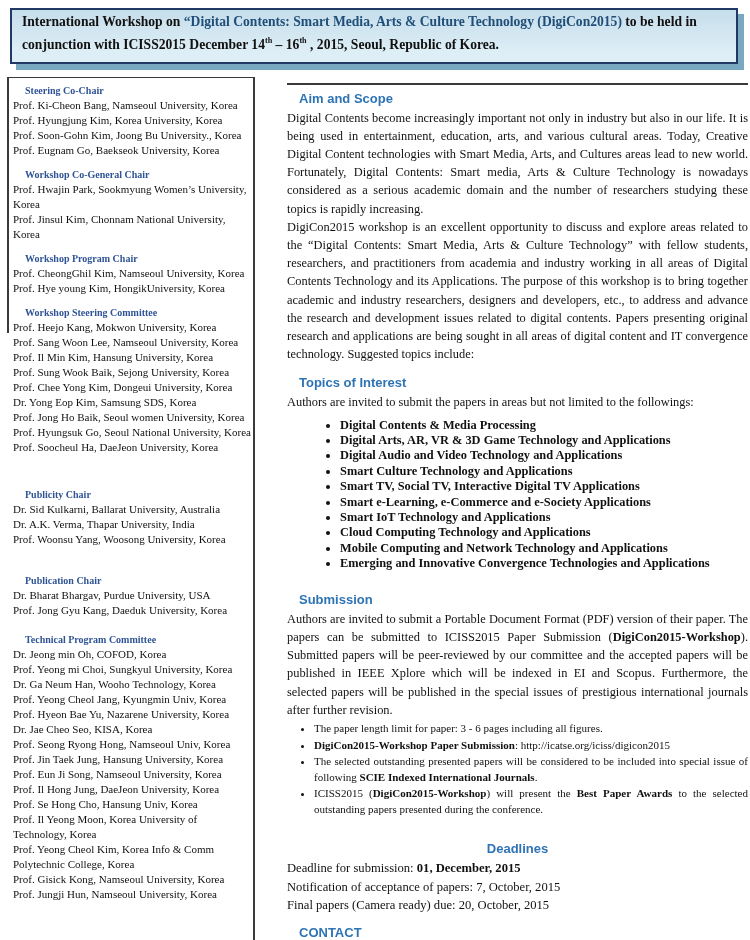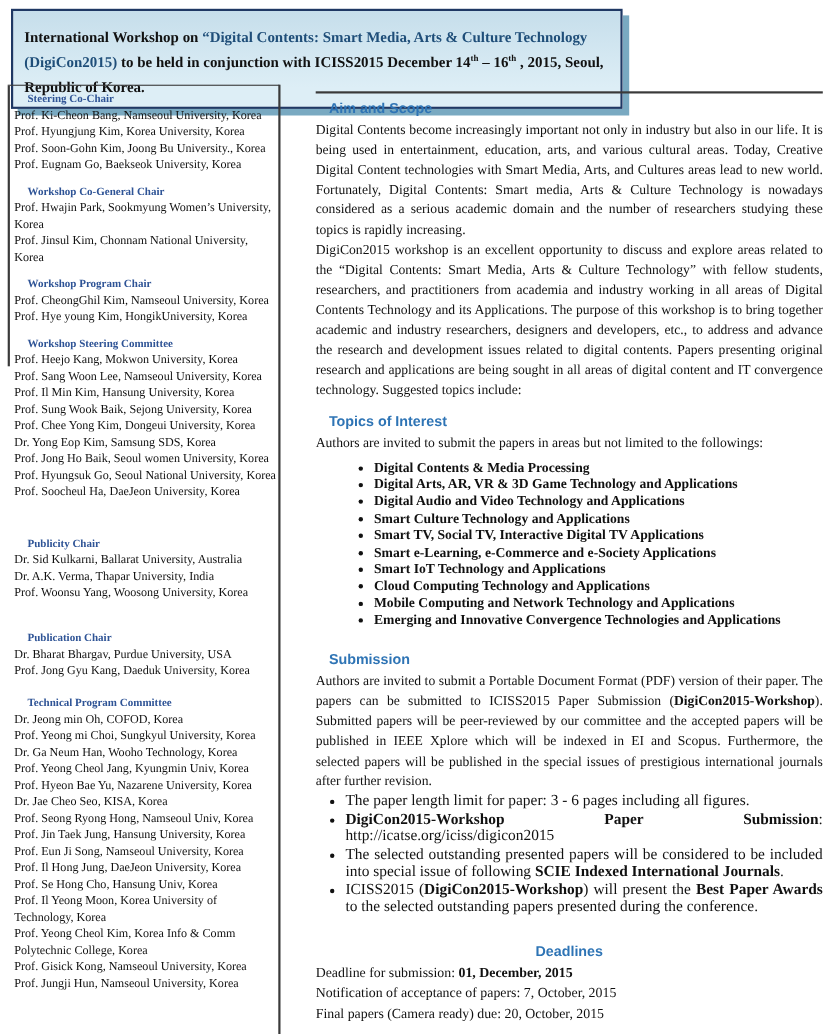--- a/index.html
+++ b/index.html
@@ -1,24 +1,24 @@
 <!DOCTYPE html>
 <html style="--title_blue: #1F4E79; --sans_heading_blue: #2E74B5; --serif_heading_blue: #2F5496; --link_blue: #0563C1; --header_bg_top: #C6DEEB; --header_bg: #DDEEF6; --header_border: #1F3864; --header_shadow: #79A9C1; --rule_color: #3A3A3A; --body_text: #111111;"><head>
 <meta charset="utf-8">
 <style>
   html,body{margin:0;padding:0;background:#fff;}
   .page{position:relative;width:750px;height:940px;background:#fff;overflow:hidden;
         font-family:"Liberation Serif","DejaVu Serif",serif;color:var(--body_text,#111);}
 
   
-  .header-banner{position:absolute;left:10px;top:8px;width:556px;box-sizing:border-box;
+  .header-banner{position:absolute;left:10px;top:8px;width:728px;box-sizing:border-box;
         background:linear-gradient(180deg,var(--header_bg_top,#c6deeb) 0%,var(--header_bg,#ddeef6) 80%);
         border:2.5px solid var(--header_border,#1f3864);
         box-shadow:6px 6px 0 var(--header_shadow,#79a9c1);
-        padding:12px 10px 6px;}
+        padding:0 10px 6px;}
   .title{margin:0;font-size:13.6px;font-weight:bold;line-height:23px;text-align:left;}
 
   
   .left-col{position:absolute;left:7px;top:77px;width:247px;box-sizing:border-box;
         border-top:1.6px solid var(--rule_color,#3a3a3a);padding:3px 2px 0 6px;}
   .left-border-seg{position:absolute;left:0;top:0;width:1.6px;height:255px;background:var(--rule_color,#3a3a3a);}
   .divider{position:absolute;left:253px;top:77px;width:1.6px;height:863px;background:var(--rule_color,#3a3a3a);}
   .right-col{position:absolute;left:287px;top:77px;width:461px;}
   .top-rule{height:1.6px;background:var(--rule_color,#3a3a3a);margin:6px 0 0;}
 
@@ -38,21 +38,21 @@
   section.committee-section:nth-of-type(6){margin-top:28px;}
   section.committee-section:nth-of-type(7){margin-top:16px;}
   .member-list{list-style:none;margin:0;padding:0;}
   .member-row{font-size:11px;line-height:15px;}
 
   
   .para{margin:0;font-size:12.4px;line-height:18.2px;text-align:justify;}
   .topic-list{margin:6px 0 0;padding-left:53px;}
   .topic-item{font-weight:bold;font-size:12.4px;line-height:15.4px;}
   .sub-list{margin:2px 0 0;padding-left:27px;}
-  .sub-item{font-size:14px;line-height:15.6px;text-align:justify;margin:1px 0;}
+  .sub-item{font-size:11px;line-height:15.6px;text-align:justify;margin:1px 0;}
   .deadline-line{margin:0;font-size:12.6px;line-height:18.4px;}
 
   
   .seg-b{font-weight:bold;}
   .seg-blue{color:var(--title_blue,#1f4e79);}
   .seg-sup{vertical-align:super;font-size:60%;line-height:0;}
 </style>
 </head>
 <body>
 

